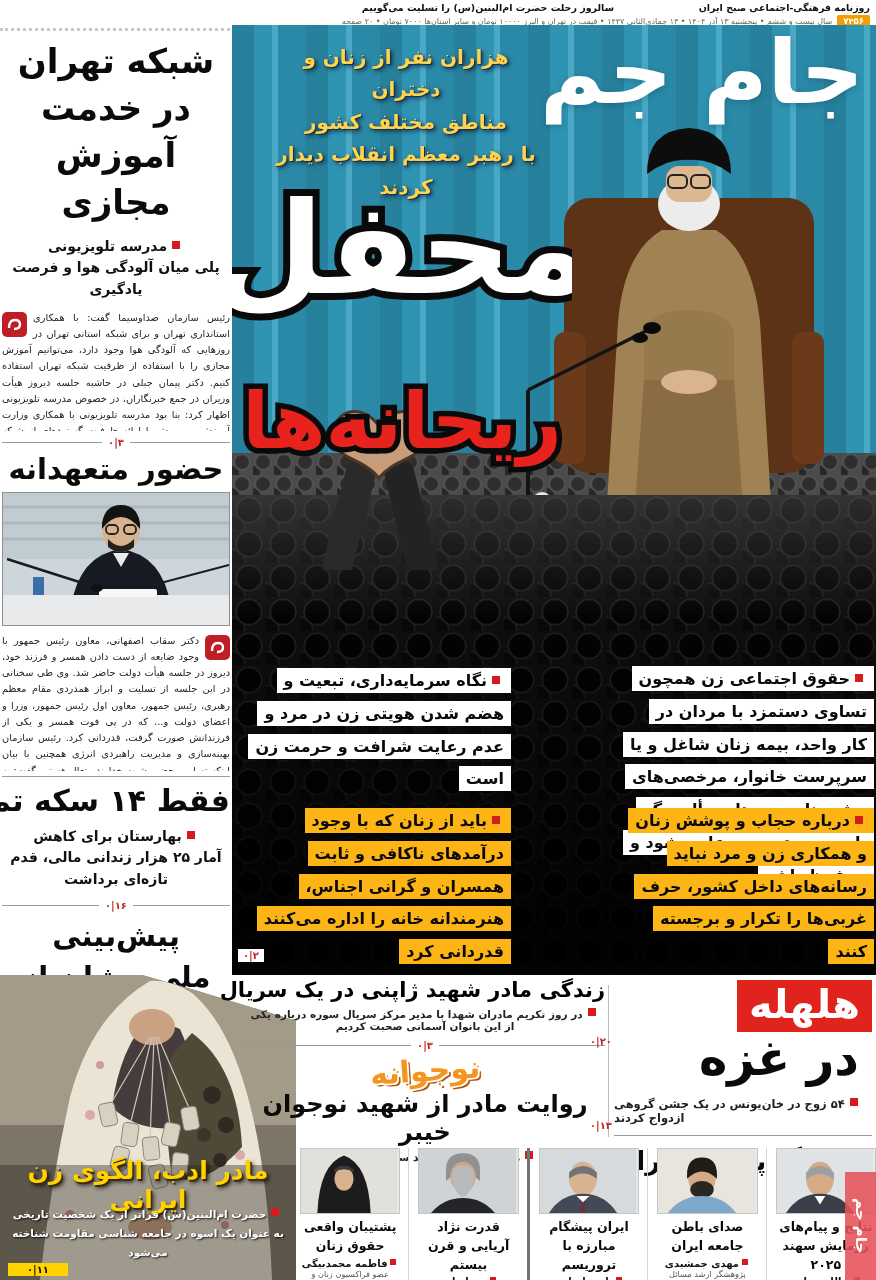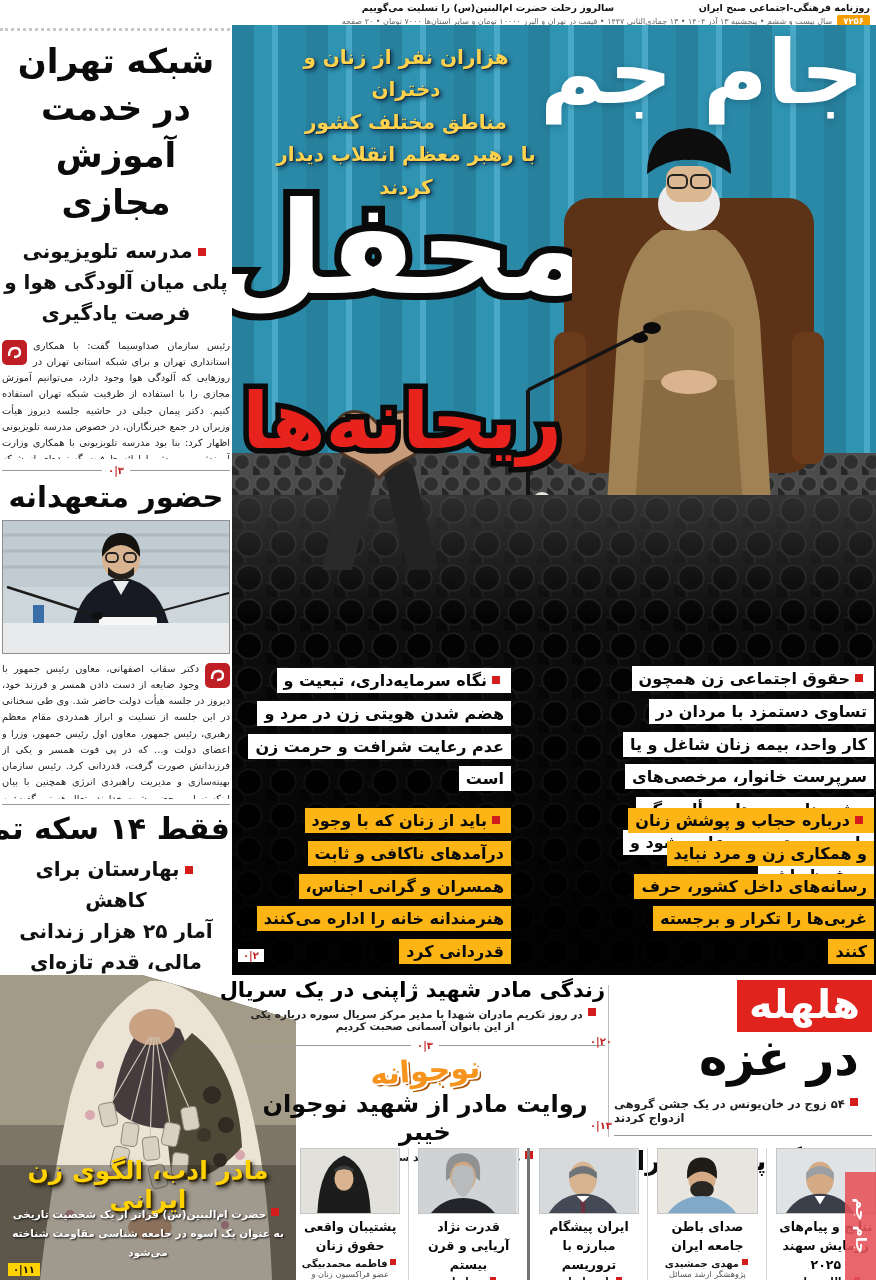--- a/index.html
+++ b/index.html
@@ -12,21 +12,21 @@
   .divider{display:flex;align-items:center;gap:6px;}
   .divider::before,.divider::after{content:"";flex:1;border-top:1px solid #9a9a9a;}
   
   .hline1{top:2px;font-size:9.5px;font-weight:bold;color:#111;}
   .hline2{top:15px;font-size:8px;color:#666;display:flex;align-items:center;gap:5px;}
   .issue-badge{background:#f59e00;color:#fff;font-weight:bold;padding:1px 6px;border-radius:2px;font-size:8.5px;}
   .topdots{left:0;top:28px;width:230px;border-top:3px dotted #c9c9c9;}
   
   .lcol{left:2px;width:228px;}
   .ht1{font-weight:700;color:#0b0b0b;}
-  .subh{font-size:20px;font-weight:bold;color:#111;line-height:1.55;}
+  .subh{font-size:14px;font-weight:bold;color:#111;line-height:1.55;}
   .bodytxt{font-size:9.8px;line-height:1.66;color:#222;text-align:justify;}
   .mini-logo{float:left;width:25px;height:25px;margin:2px 6px 2px 0;}
   .mini-logo.r{float:right;margin:2px 0 2px 6px;}
   .photo-frame{border:1px solid #8f8f8f;background:#cdd6da;overflow:hidden;}
   
   .mainimg{left:232px;top:25px;width:644px;height:950px;overflow:hidden;
     background:repeating-linear-gradient(90deg,#27809c 0 22px,#2f93b2 22px 40px,#4aa9c6 40px 46px,#2a89a7 46px 74px);}
   .mast{top:4px;right:12px;color:#fff;font-size:88px;font-weight:900;letter-spacing:-3px;line-height:1;text-shadow:0 2px 6px rgba(0,40,60,.25);}
   .kicker{top:16px;left:36px;width:276px;text-align:center;font-size:20px;font-weight:bold;color:#ffd34d;line-height:1.62;
     text-shadow:1px 1px 0 #15304d,2px 2px 4px rgba(5,20,45,.85);}
@@ -56,21 +56,21 @@
   .halhala-box{background:#e0231c;color:#fff;font-size:40px;font-weight:900;padding:2px 12px 6px;line-height:1.1;display:inline-block;}
   .halhala-rest{color:#0a0a0a;font-size:48px;font-weight:900;line-height:1.1;display:inline-block;margin-right:13px;}
   .vlineb{left:608px;top:985px;height:152px;border-left:1px solid #bdbdbd;}
   
   .feature{left:0;top:975px;width:296px;height:305px;overflow:hidden;
     clip-path:polygon(0 0,48% 0,66% 5%,100% 15%,100% 100%,0 100%);}
   .feat-title{left:0;right:0;bottom:66px;text-align:center;font-size:25px;font-weight:900;color:#ffd200;
     text-shadow:1.5px 1.5px 0 #3a2c10,2.5px 2.5px 4px rgba(0,0,0,.8);}
   .feat-sub{left:0;right:0;bottom:18px;text-align:center;font-size:10.5px;font-weight:bold;color:#fff;line-height:1.8;
     text-shadow:1px 1px 2px rgba(0,0,0,.9);}
-  .feat-ref{left:8px;bottom:4px;background:#ffd200;color:#111;font-size:10px;font-weight:bold;padding:1px 5px;}
+  .feat-ref{left:8px;bottom:4px;background:#ffd200;color:#111;font-size:10px;font-weight:bold;padding:1px 19px;}
   
   .people{left:300px;top:1148px;width:576px;height:132px;display:flex;gap:9px;}
   .pcard{flex:1;min-width:0;}
   .pphoto{height:64px;border:1px solid #c6c6c6;background:#e9e9e9;overflow:hidden;}
   .ptitle{font-size:12.5px;font-weight:700;line-height:1.5;margin-top:4px;text-align:center;color:#0a0a0a;}
   .pname{font-size:10px;font-weight:bold;text-align:center;margin-top:2px;color:#111;}
   .pname .sq{width:6px;height:6px;margin:0 2px 0 3px;}
   .prole{font-size:8.2px;color:#555;text-align:center;}
   .wm{left:845px;top:1172px;width:31px;height:108px;background:rgba(230,82,88,.88);color:#fff;display:flex;align-items:center;justify-content:center;}
   .wm span{writing-mode:vertical-rl;font-weight:bold;font-size:15px;letter-spacing:3px;}

